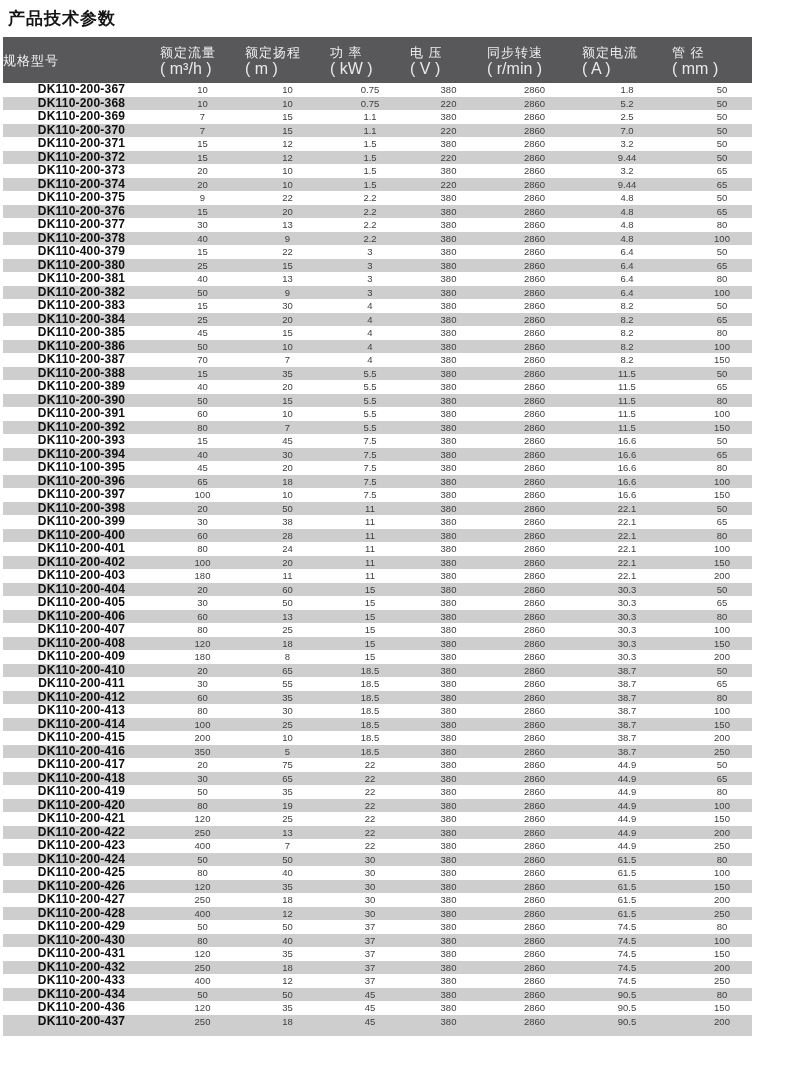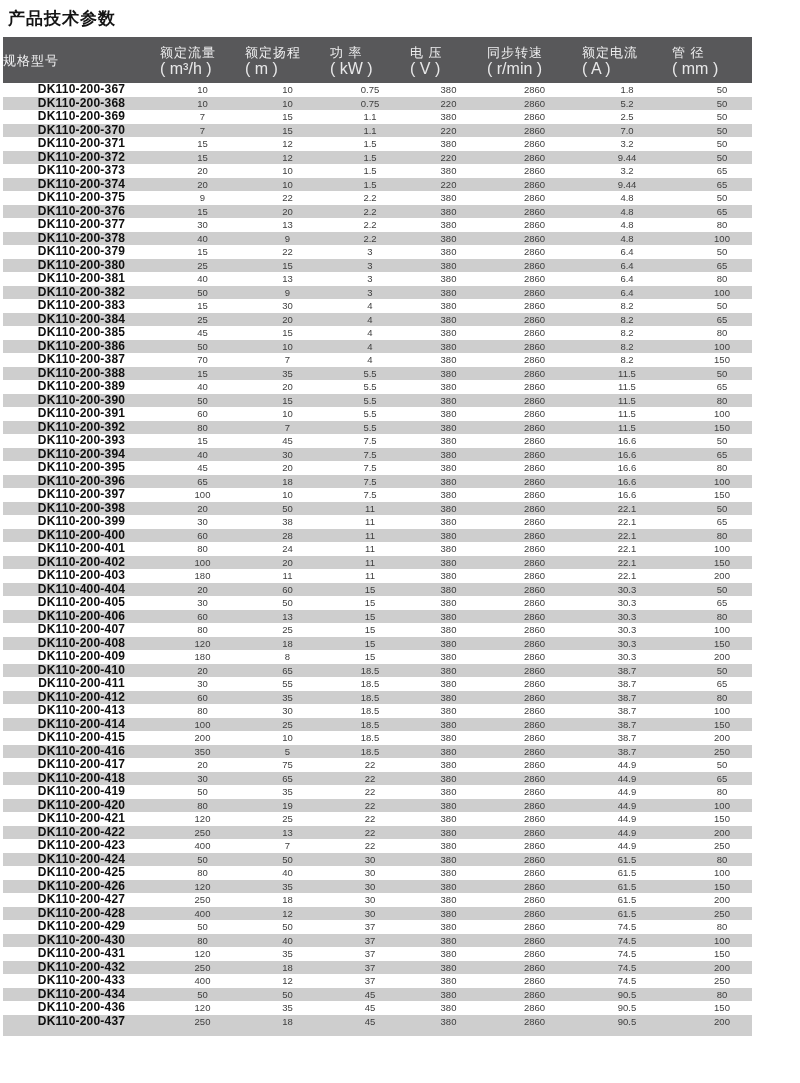--- a/index.html
+++ b/index.html
@@ -241,21 +241,21 @@
           <td>DK110-200-378</td>
           <td>40</td>
           <td>9</td>
           <td>2.2</td>
           <td>380</td>
           <td>2860</td>
           <td>4.8</td>
           <td>100</td>
         </tr>
         <tr>
-          <td>DK110-200-379</td>
+          <td>DK110-400-379</td>
           <td>15</td>
           <td>22</td>
           <td>3</td>
           <td>380</td>
           <td>2860</td>
           <td>6.4</td>
           <td>50</td>
         </tr>
         <tr>
           <td>DK110-200-380</td>
@@ -401,21 +401,21 @@
           <td>DK110-200-394</td>
           <td>40</td>
           <td>30</td>
           <td>7.5</td>
           <td>380</td>
           <td>2860</td>
           <td>16.6</td>
           <td>65</td>
         </tr>
         <tr>
-          <td>DK110-200-395</td>
+          <td>DK110-100-395</td>
           <td>45</td>
           <td>20</td>
           <td>7.5</td>
           <td>380</td>
           <td>2860</td>
           <td>16.6</td>
           <td>80</td>
         </tr>
         <tr>
           <td>DK110-200-396</td>
@@ -491,21 +491,21 @@
           <td>DK110-200-403</td>
           <td>180</td>
           <td>11</td>
           <td>11</td>
           <td>380</td>
           <td>2860</td>
           <td>22.1</td>
           <td>200</td>
         </tr>
         <tr>
-          <td>DK110-400-404</td>
+          <td>DK110-200-404</td>
           <td>20</td>
           <td>60</td>
           <td>15</td>
           <td>380</td>
           <td>2860</td>
           <td>30.3</td>
           <td>50</td>
         </tr>
         <tr>
           <td>DK110-200-405</td>

